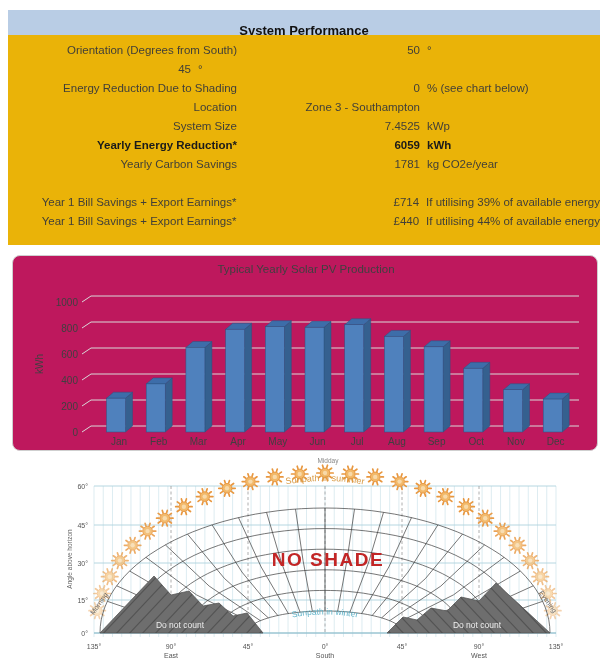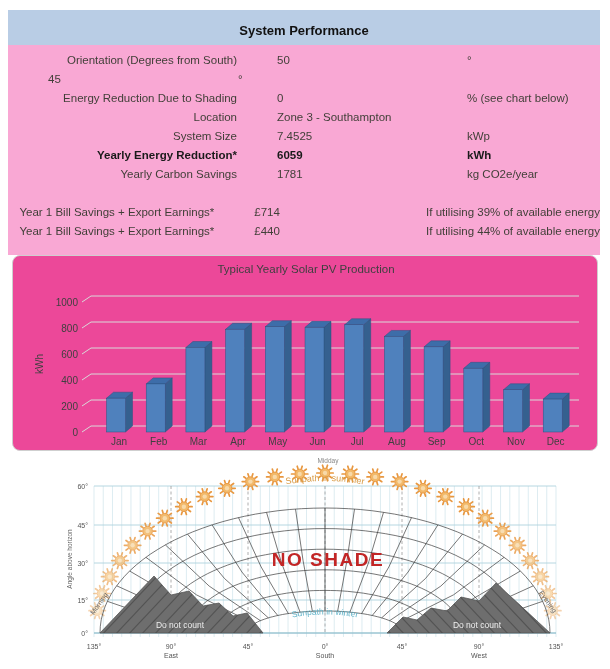--- a/index.html
+++ b/index.html
@@ -1,27 +1,27 @@
 <!DOCTYPE html>
 <html><head>
 <meta charset="utf-8">
 <style>
   html,body{margin:0;padding:0;background:#fff;}
   body{width:610px;height:669px;font-family:"Liberation Sans",sans-serif;}
   .page{position:relative;width:610px;height:669px;background:#fff;overflow:hidden;}
   .perf-header{position:absolute;left:8px;top:10px;width:592px;height:41px;background:#b9cde5;
     display:flex;align-items:center;justify-content:center;font-weight:bold;font-size:13px;color:#111;}
-  .perf-table{position:absolute;left:8px;top:35px;width:592px;height:210px;background:#f9a8d4;
-    font-size:11.5px;color:#413f38;padding-top:5px;box-sizing:border-box;margin-top:10px;}
+  .perf-table{position:absolute;left:8px;top:35px;width:592px;height:210px;background:#eab308;
+    font-size:11.5px;color:#413f38;padding-top:5px;box-sizing:border-box;}
   .row{display:flex;height:19px;align-items:center;}
   .row .lbl{width:229px;text-align:right;white-space:nowrap;}
-  .row .val{width:183px;text-align:left;white-space:nowrap;padding-left:40px;}
+  .row .val{width:183px;text-align:right;white-space:nowrap;}
   .row .unit{margin-left:7px;text-align:left;flex:1;white-space:nowrap;}
   .row.bold{font-weight:bold;color:#1a1a1a;}
-  .chart-card{position:absolute;left:12px;top:255px;width:584px;height:194px;background:#ec4899;
+  .chart-card{position:absolute;left:12px;top:255px;width:584px;height:194px;background:#be185d;
     border:1px solid #cfcfcf;border-radius:8px;box-sizing:content-box;}
   .sunpath{position:absolute;left:0;top:453px;width:610px;height:216px;}
   svg{display:block;}
   svg text{font-family:"Liberation Sans",sans-serif;}
 </style>
 </head>
 <body>
 
 <div class="page">
   <div class="perf-header">

